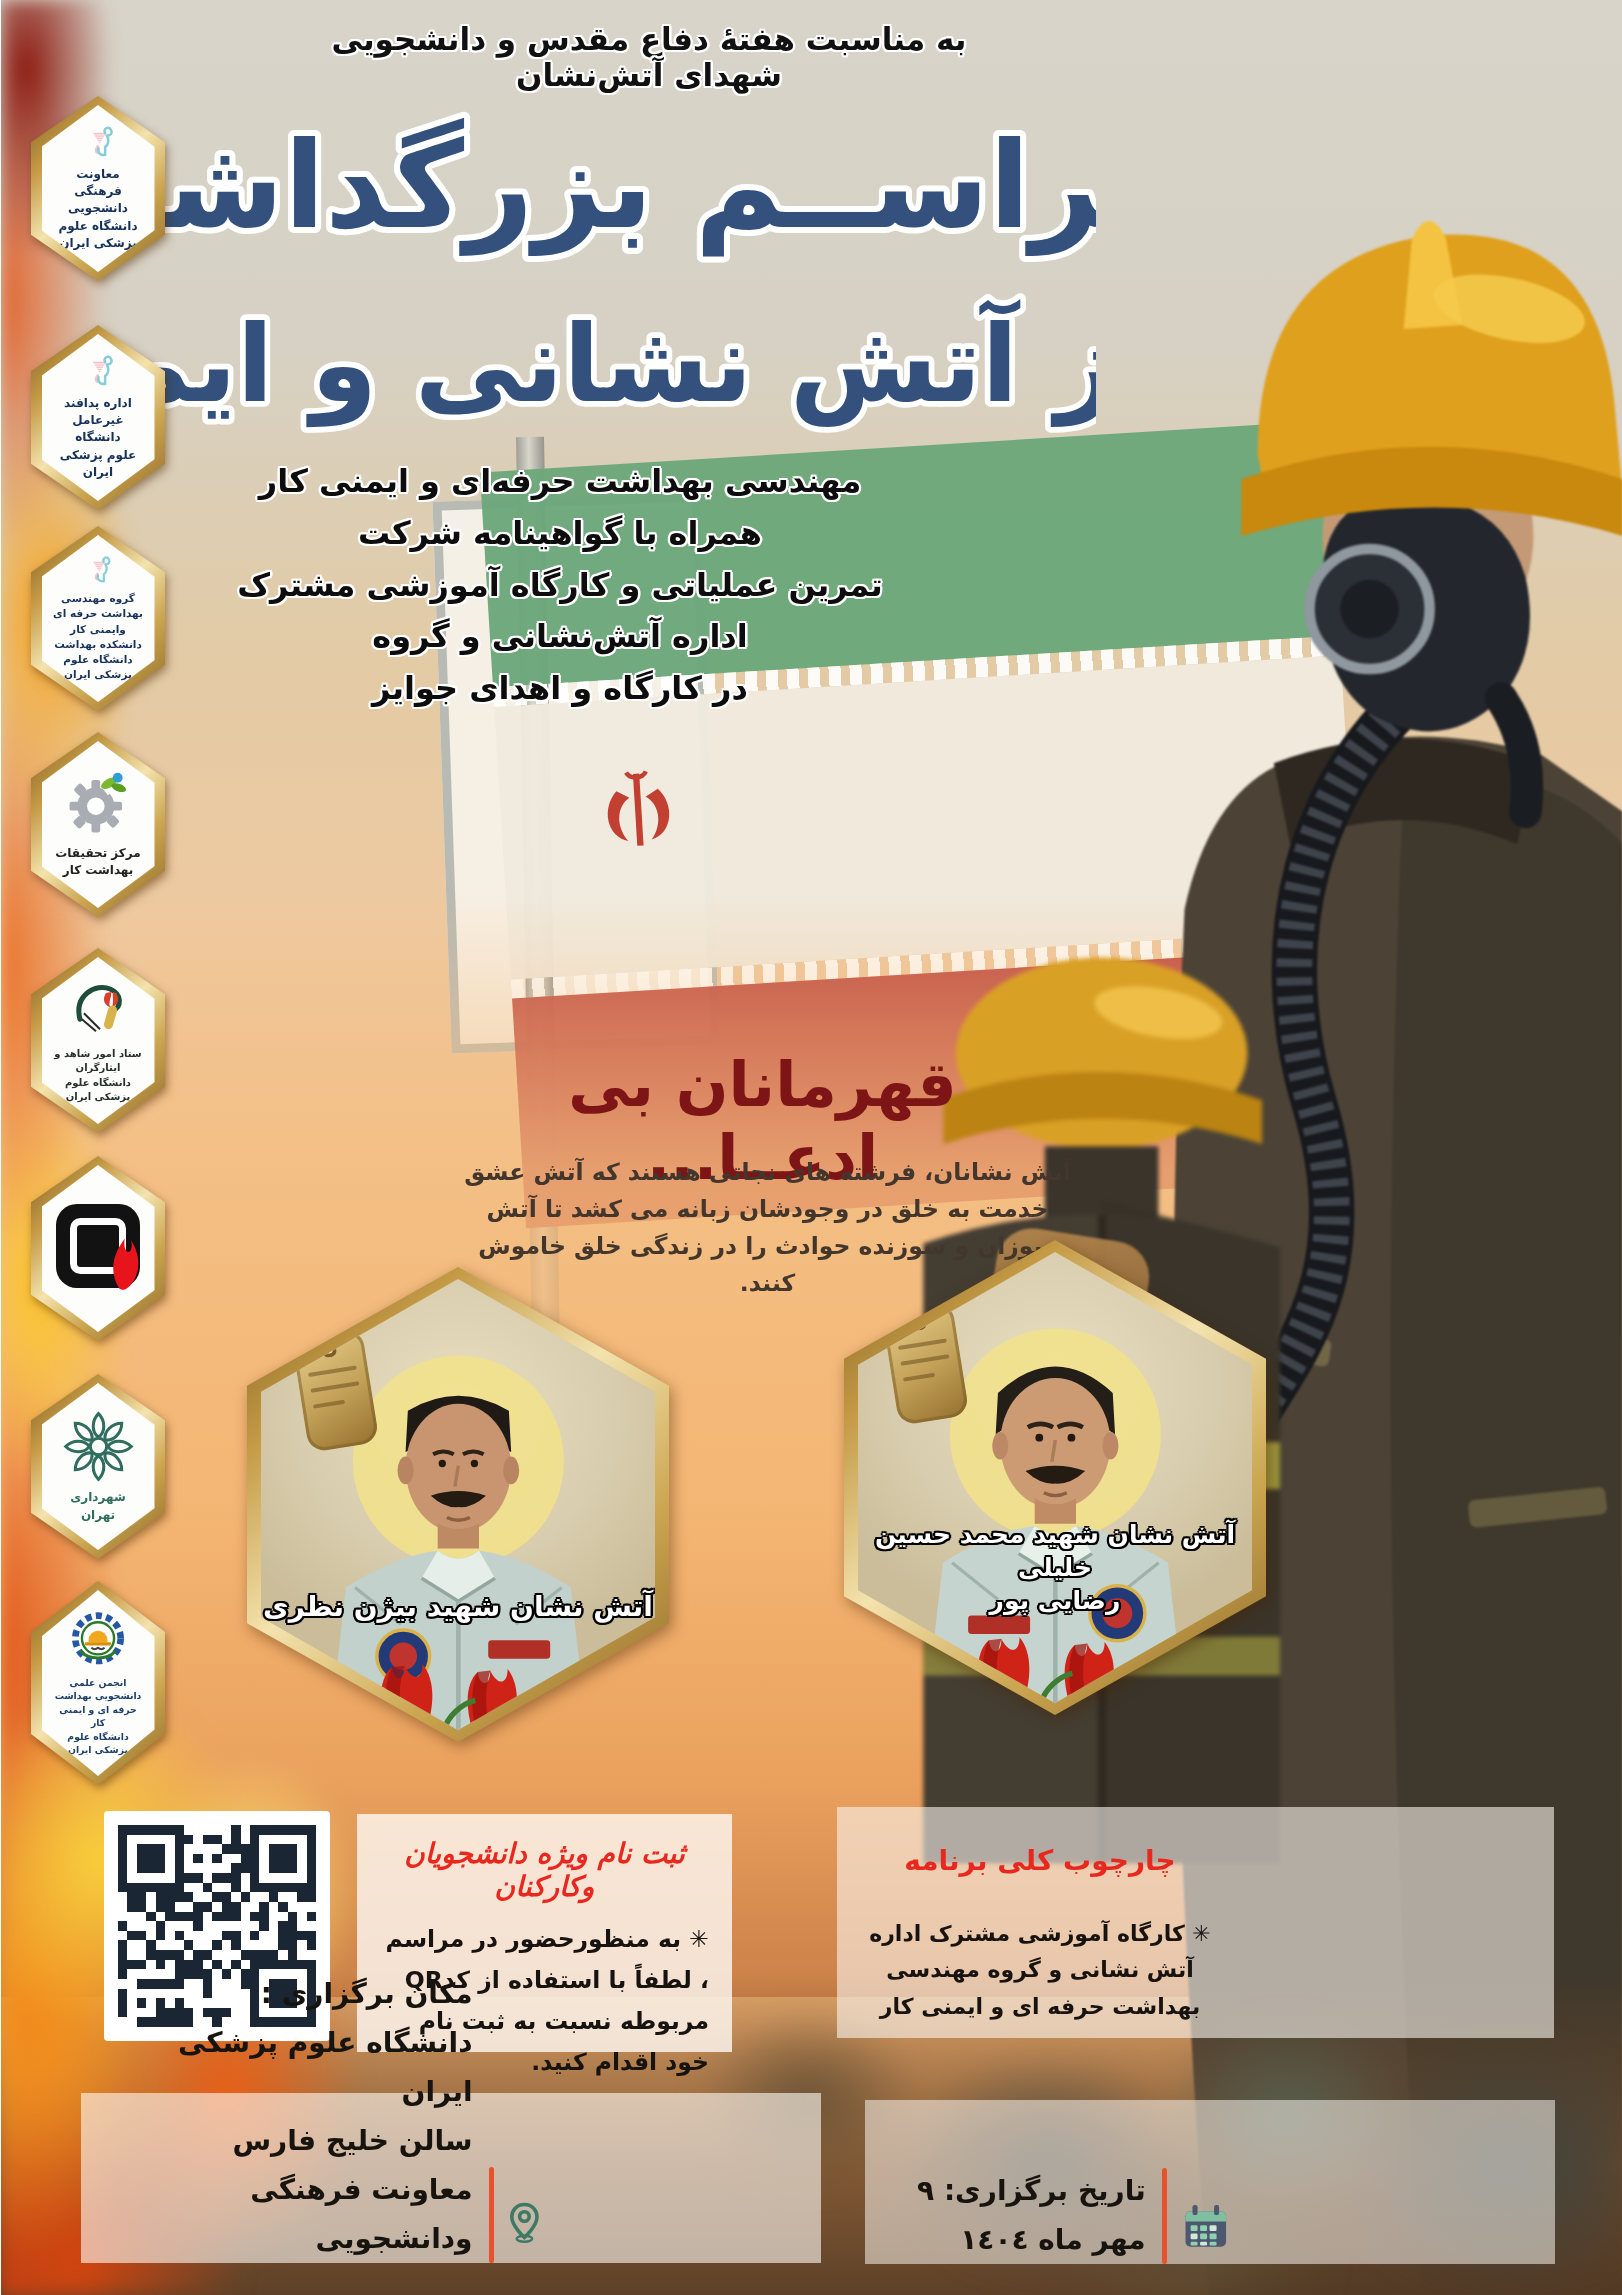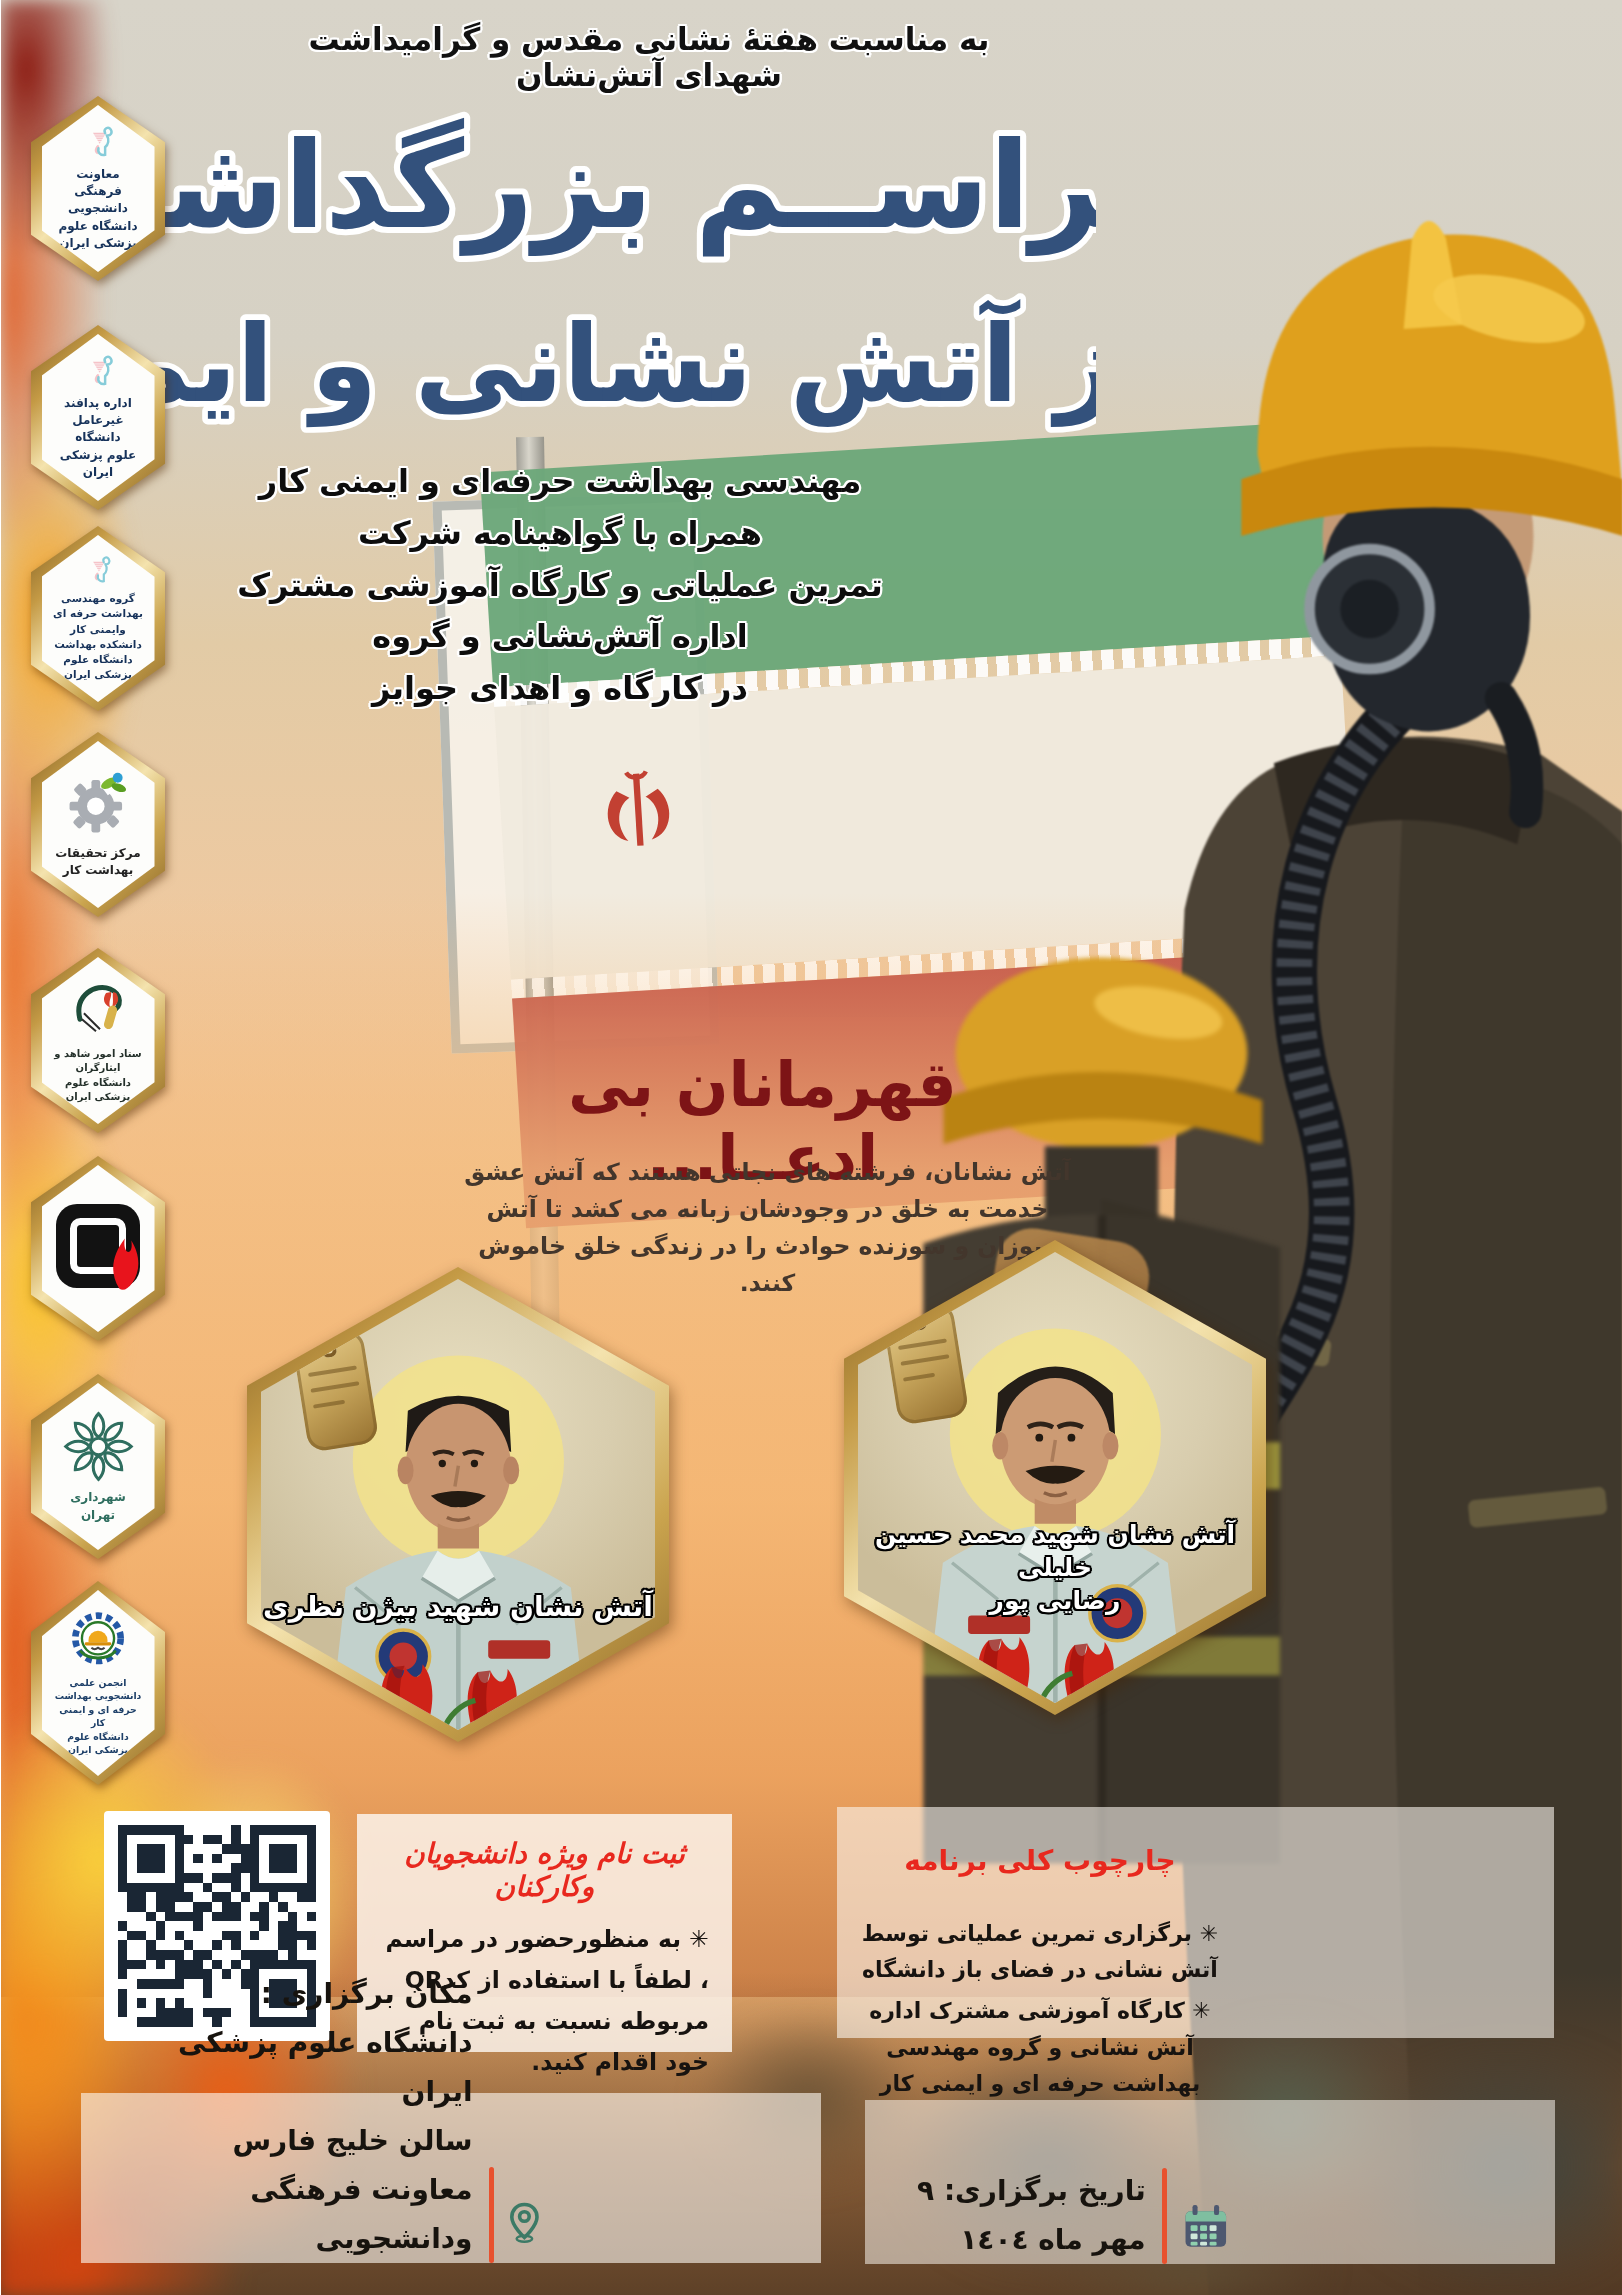--- a/index.html
+++ b/index.html
@@ -164,21 +164,21 @@
     <rect x="30" y="880" width="440" height="48" fill="#c6bf47" opacity=".5"></rect>
     <path d="M250 360 L250 1160" stroke="#241f18" stroke-width="10" opacity=".6"></path>
   </svg>
 
   <div class="abs bg-dogtag"></div>
   <div class="abs bottom-dark"></div>
   <div class="abs crowd"></div>
   <div class="abs flames-left"></div>
   <div class="abs flames-bottom"></div>
 
-  <div class="abs tagline outline-white">به مناسبت هفتهٔ نشانی مقدس و گرامیداشت شهدای آتش‌نشان</div>
+  <div class="abs tagline outline-white">به مناسبت هفتهٔ دفاع مقدس و دانشجویی شهدای آتش‌نشان</div>
 
   <svg class="abs title-svg" width="974" height="361" viewBox="0 0 1200 445">
     <text x="600" y="180" font-size="148" fill="#33517c" stroke="#ffffff" stroke-width="15" paint-order="stroke" stroke-linejoin="round" text-anchor="middle">مراســم بزرگداشت</text>
     <text x="600" y="395" font-size="132" fill="#33517c" stroke="#ffffff" stroke-width="14" paint-order="stroke" stroke-linejoin="round" text-anchor="middle">روز آتش نشانی و ایمنی</text>
   </svg>
 
   <div class="abs subtitle outline-white">
     <div>مهندسی بهداشت حرفه‌ای و ایمنی کار همراه با گواهینامه شرکت</div>
     <div>تمرین عملیاتی و کارگاه آموزشی مشترک اداره آتش‌نشانی و گروه</div>
     <div>در کارگاه و اهدای جوایز</div>
@@ -858,21 +858,20 @@
 
   <div class="abs panel reg-panel">
     <div class="panel-title">ثبت نام ویژه دانشجویان وکارکنان</div>
     <div class="reg-body">✳ به منظورحضور در مراسم ، لطفاً با استفاده از کدQR مربوطه نسبت به ثبت نام خود اقدام کنید.</div>
   </div>
 
   <div class="abs panel prog-panel">
     <div class="prog-content">
       <div class="panel-title">چارچوب کلی برنامه</div>
       <div class="prog-items">
-        <div>✳ برگزاری تمرین عملیاتی توسط آتش نشانی در فضای باز دانشگاه</div>
         <div>✳ کارگاه آموزشی مشترک اداره آتش نشانی و گروه مهندسی بهداشت حرفه ای و ایمنی کار</div>
       </div>
     </div>
   </div>
 
   <div class="abs panel footL">
     <div class="foot-row">
       <svg width="60" height="81" viewBox="0 0 48 66">
         <path d="M24 3 C11 3 3 13 3 24 C3 39 24 58 24 58 C24 58 45 39 45 24 C45 13 37 3 24 3 Z" fill="none" stroke="#3c7a66" stroke-width="6"></path>
         <circle cx="24" cy="23" r="8" fill="none" stroke="#3c7a66" stroke-width="6"></circle>

